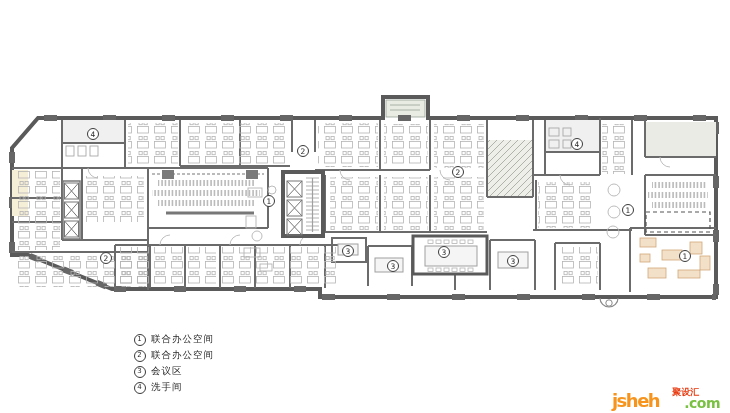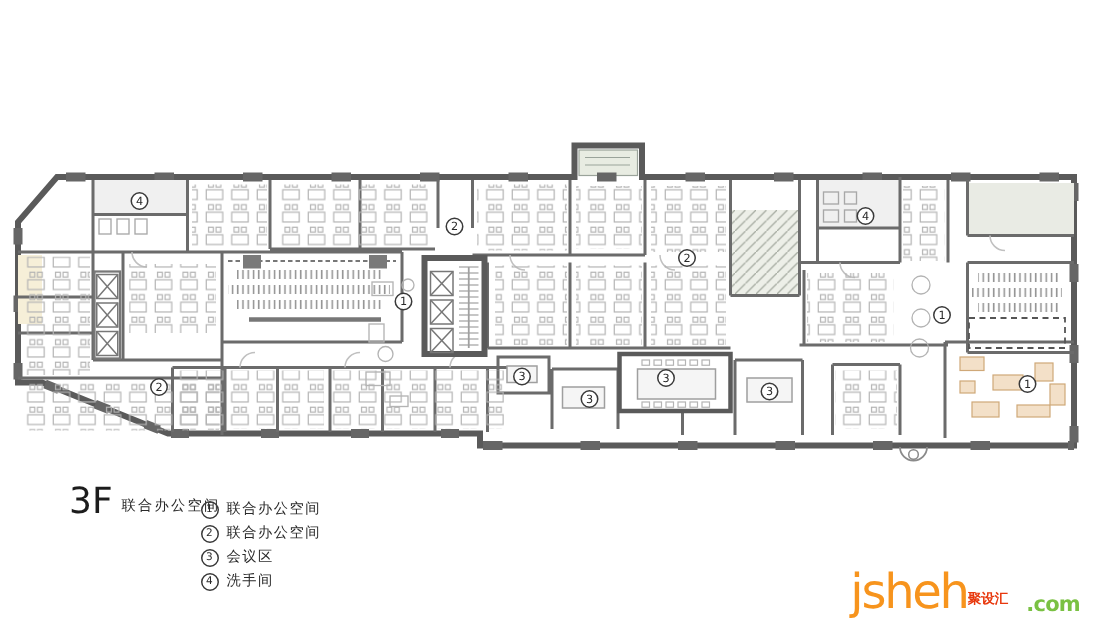--- a/index.html
+++ b/index.html
@@ -15,22 +15,22 @@
   
   .legend{position:absolute;left:134px;top:333px;display:flex;flex-direction:column;gap:3px;}
   .legend-row{display:flex;align-items:center;gap:5px;font-size:9.5px;color:#2a2a2a;letter-spacing:1px;}
   .num-circle{
     width:10px;height:10px;border:1px solid #3a3a3a;border-radius:50%;
     display:inline-flex;align-items:center;justify-content:center;
     font-size:7px;color:#2a2a2a;flex:0 0 auto;line-height:1;
   }
   
   .logo{position:absolute;right:10px;bottom:3px;display:flex;align-items:flex-end;line-height:1;}
-  .logo .brand{font-size:32px;font-weight:400;letter-spacing:-1.5px;}
-  .logo .right{display:flex;flex-direction:row;align-items:flex-start;margin-left:0;justify-content:space-between;}
+  .logo .brand{font-size:18px;font-weight:700;letter-spacing:-1.5px;}
+  .logo .right{display:flex;flex-direction:column;align-items:flex-start;margin-left:13px;justify-content:space-between;}
   .logo .badge{font-size:9px;font-weight:700;margin-bottom:-1px;letter-spacing:0;}
   .logo .tld{font-size:14px;font-weight:800;letter-spacing:-0.5px;padding-left:12px;}
 </style>
 </head>
 <body>
 
 <div class="canvas">
 
   <svg class="plan" width="730" height="413" viewBox="0 0 730 413">
     <defs>
@@ -278,24 +278,20 @@
           <circle cx="628" cy="210" r="5.5" fill="#ffffff" stroke="#3a3a3a" stroke-width="1"></circle>
           <text x="628" y="212.6" text-anchor="middle" font-size="7.5" fill="#2a2a2a" font-family="&quot;DejaVu Sans&quot;,&quot;Liberation Sans&quot;,sans-serif">1</text>
         </g>
         <g>
           <circle cx="685" cy="256" r="5.5" fill="#ffffff" stroke="#3a3a3a" stroke-width="1"></circle>
           <text x="685" y="258.6" text-anchor="middle" font-size="7.5" fill="#2a2a2a" font-family="&quot;DejaVu Sans&quot;,&quot;Liberation Sans&quot;,sans-serif">1</text>
         </g>
       </g>
   </svg>
 
-  <div class="title-block">
-    <div class="floor-no">3F</div>
-    <div class="floor-name">联合办公空间</div>
-  </div>
 
   <div class="legend" id="legend">
       <div class="legend-row">
         <span class="num-circle">1</span>
         <span>联合办公空间</span>
       </div>
       <div class="legend-row">
         <span class="num-circle">2</span>
         <span>联合办公空间</span>
       </div>

